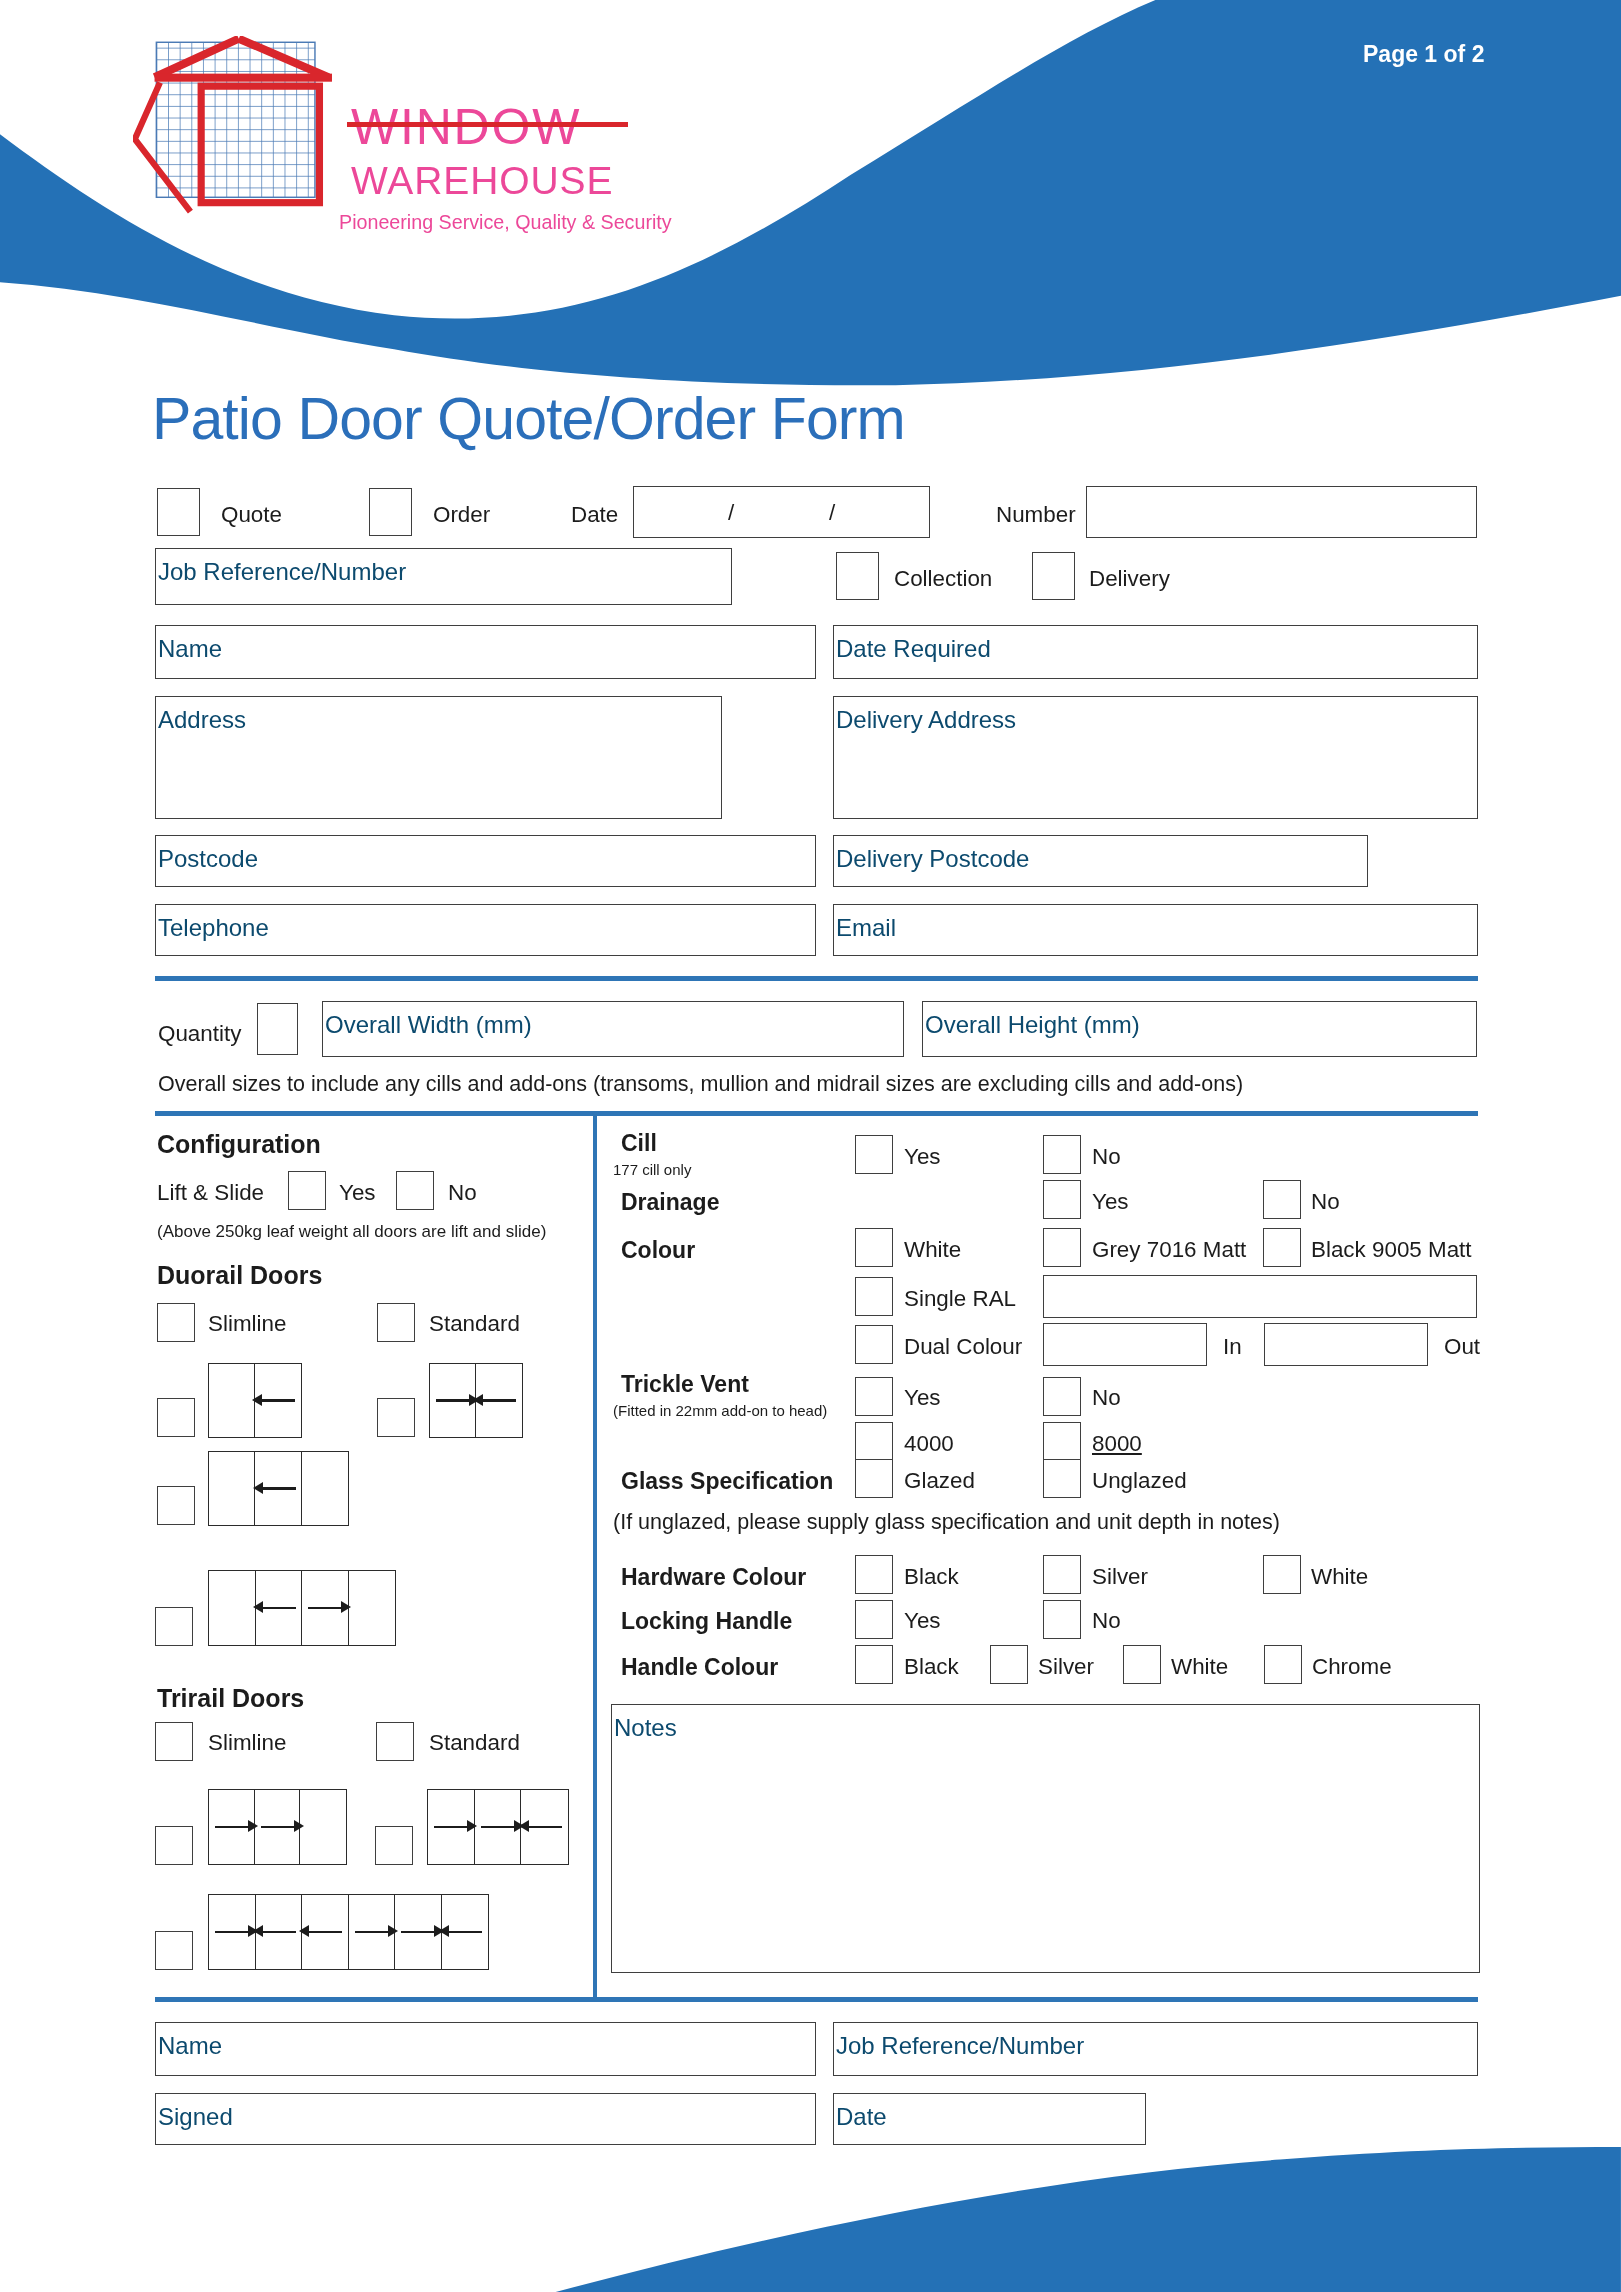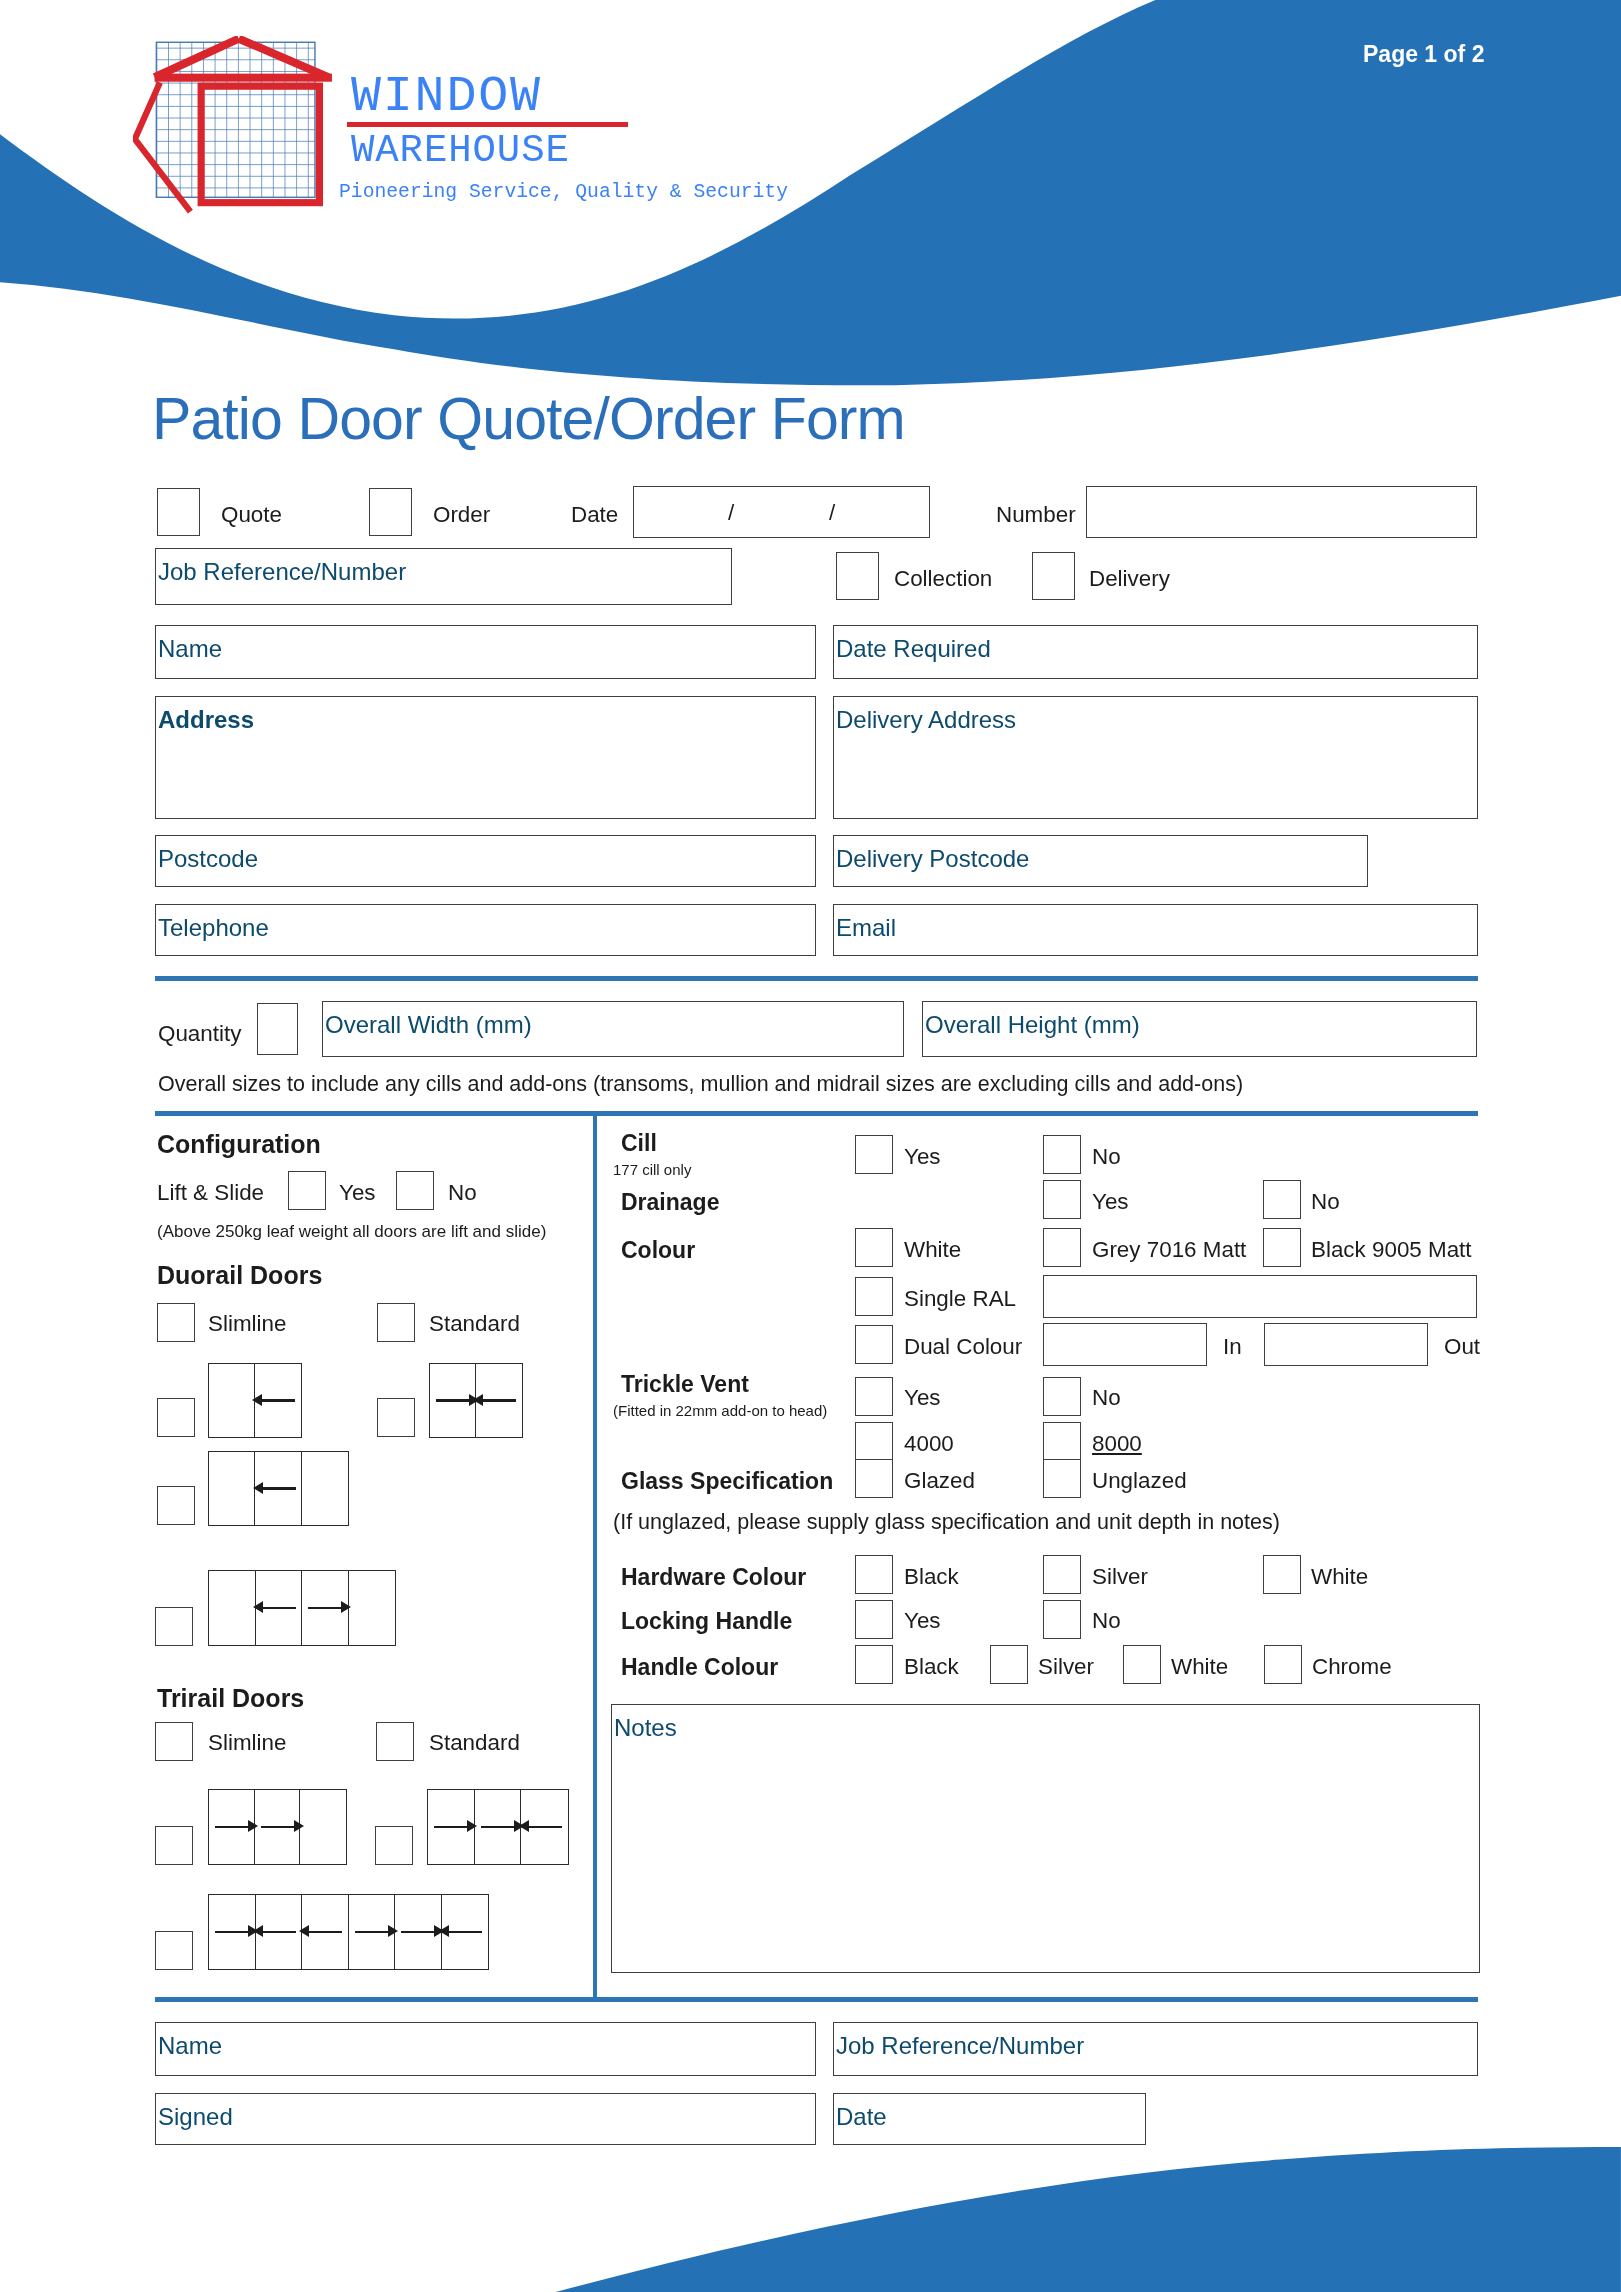--- a/index.html
+++ b/index.html
@@ -25,21 +25,21 @@
   
   #title{position:absolute;left:152px;top:385px;font-size:59px;letter-spacing:-0.9px;color:#2b6fba;white-space:nowrap;}
   
   .door{position:absolute;display:flex;box-sizing:border-box;}
   .pane{flex:1;border:1.8px solid #2b2b2b;margin-left:-1.8px;display:flex;align-items:center;justify-content:center;background:#fff;}
   .pane:first-child{margin-left:0;}
   .arrow{position:relative;width:34px;height:2.7px;background:#1c1c1c;}
   .arrow.right::after{content:"";position:absolute;right:-9px;top:-5.4px;border-left:10.7px solid #1c1c1c;border-top:6.3px solid transparent;border-bottom:6.3px solid transparent;}
   .arrow.left::after{content:"";position:absolute;left:-9px;top:-5.4px;border-right:10.7px solid #1c1c1c;border-top:6.3px solid transparent;border-bottom:6.3px solid transparent;}
   
-  .logoname{position:absolute;color:#3b82f6;font-family:Liberation Mono, monospace;white-space:nowrap;}
+  .logoname{position:absolute;color:#ec4899;font-family:Liberation Sans, sans-serif;white-space:nowrap;margin-top:30px;}
   #pageind{position:absolute;left:1363px;top:41px;color:#ffffff;font-size:23px;font-weight:bold;white-space:nowrap;}
 </style>
 </head>
 <body>
 
 <div id="page">
 
   <svg class="abs" style="left:0;top:0" width="1622" height="412" viewBox="0 0 1811 460">
     <path d="M 0,150
              C 120,240 260,330 440,352
@@ -91,21 +91,21 @@
   <div class="lbl" style="left:894px;top:566px;">Collection</div>
   <div class="cb cb-lg" style="left:1032px;top:552px;"></div>
   <div class="lbl" style="left:1089px;top:566px;">Delivery</div>
 
   <div class="box" style="left:155px;top:625px;width:661px;height:54px;">
     <span class="boxlbl">Name</span>
   </div>
   <div class="box" style="left:833px;top:625px;width:645px;height:54px;">
     <span class="boxlbl">Date Required</span>
   </div>
-  <div class="box" style="left:155px;top:696px;width:661px;height:123px;font-weight:bold;">
+  <div class="box" style="left:155px;top:696px;width:567px;height:123px;">
     <span class="boxlbl">Address</span>
   </div>
   <div class="box" style="left:833px;top:696px;width:645px;height:123px;">
     <span class="boxlbl">Delivery Address</span>
   </div>
   <div class="box" style="left:155px;top:835px;width:661px;height:52px;">
     <span class="boxlbl">Postcode</span>
   </div>
   <div class="box" style="left:833px;top:835px;width:535px;height:52px;">
     <span class="boxlbl">Delivery Postcode</span>

